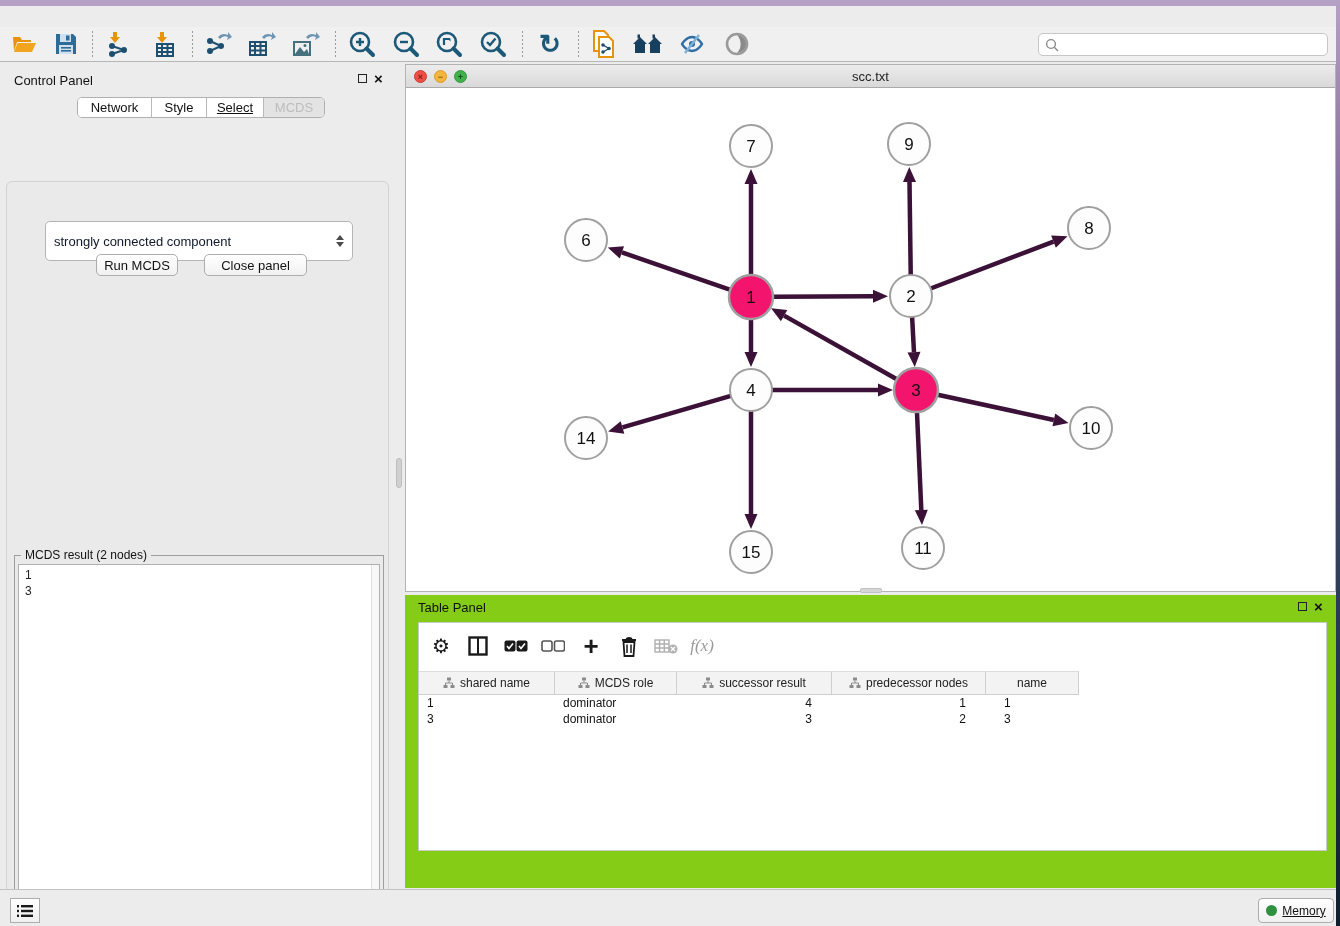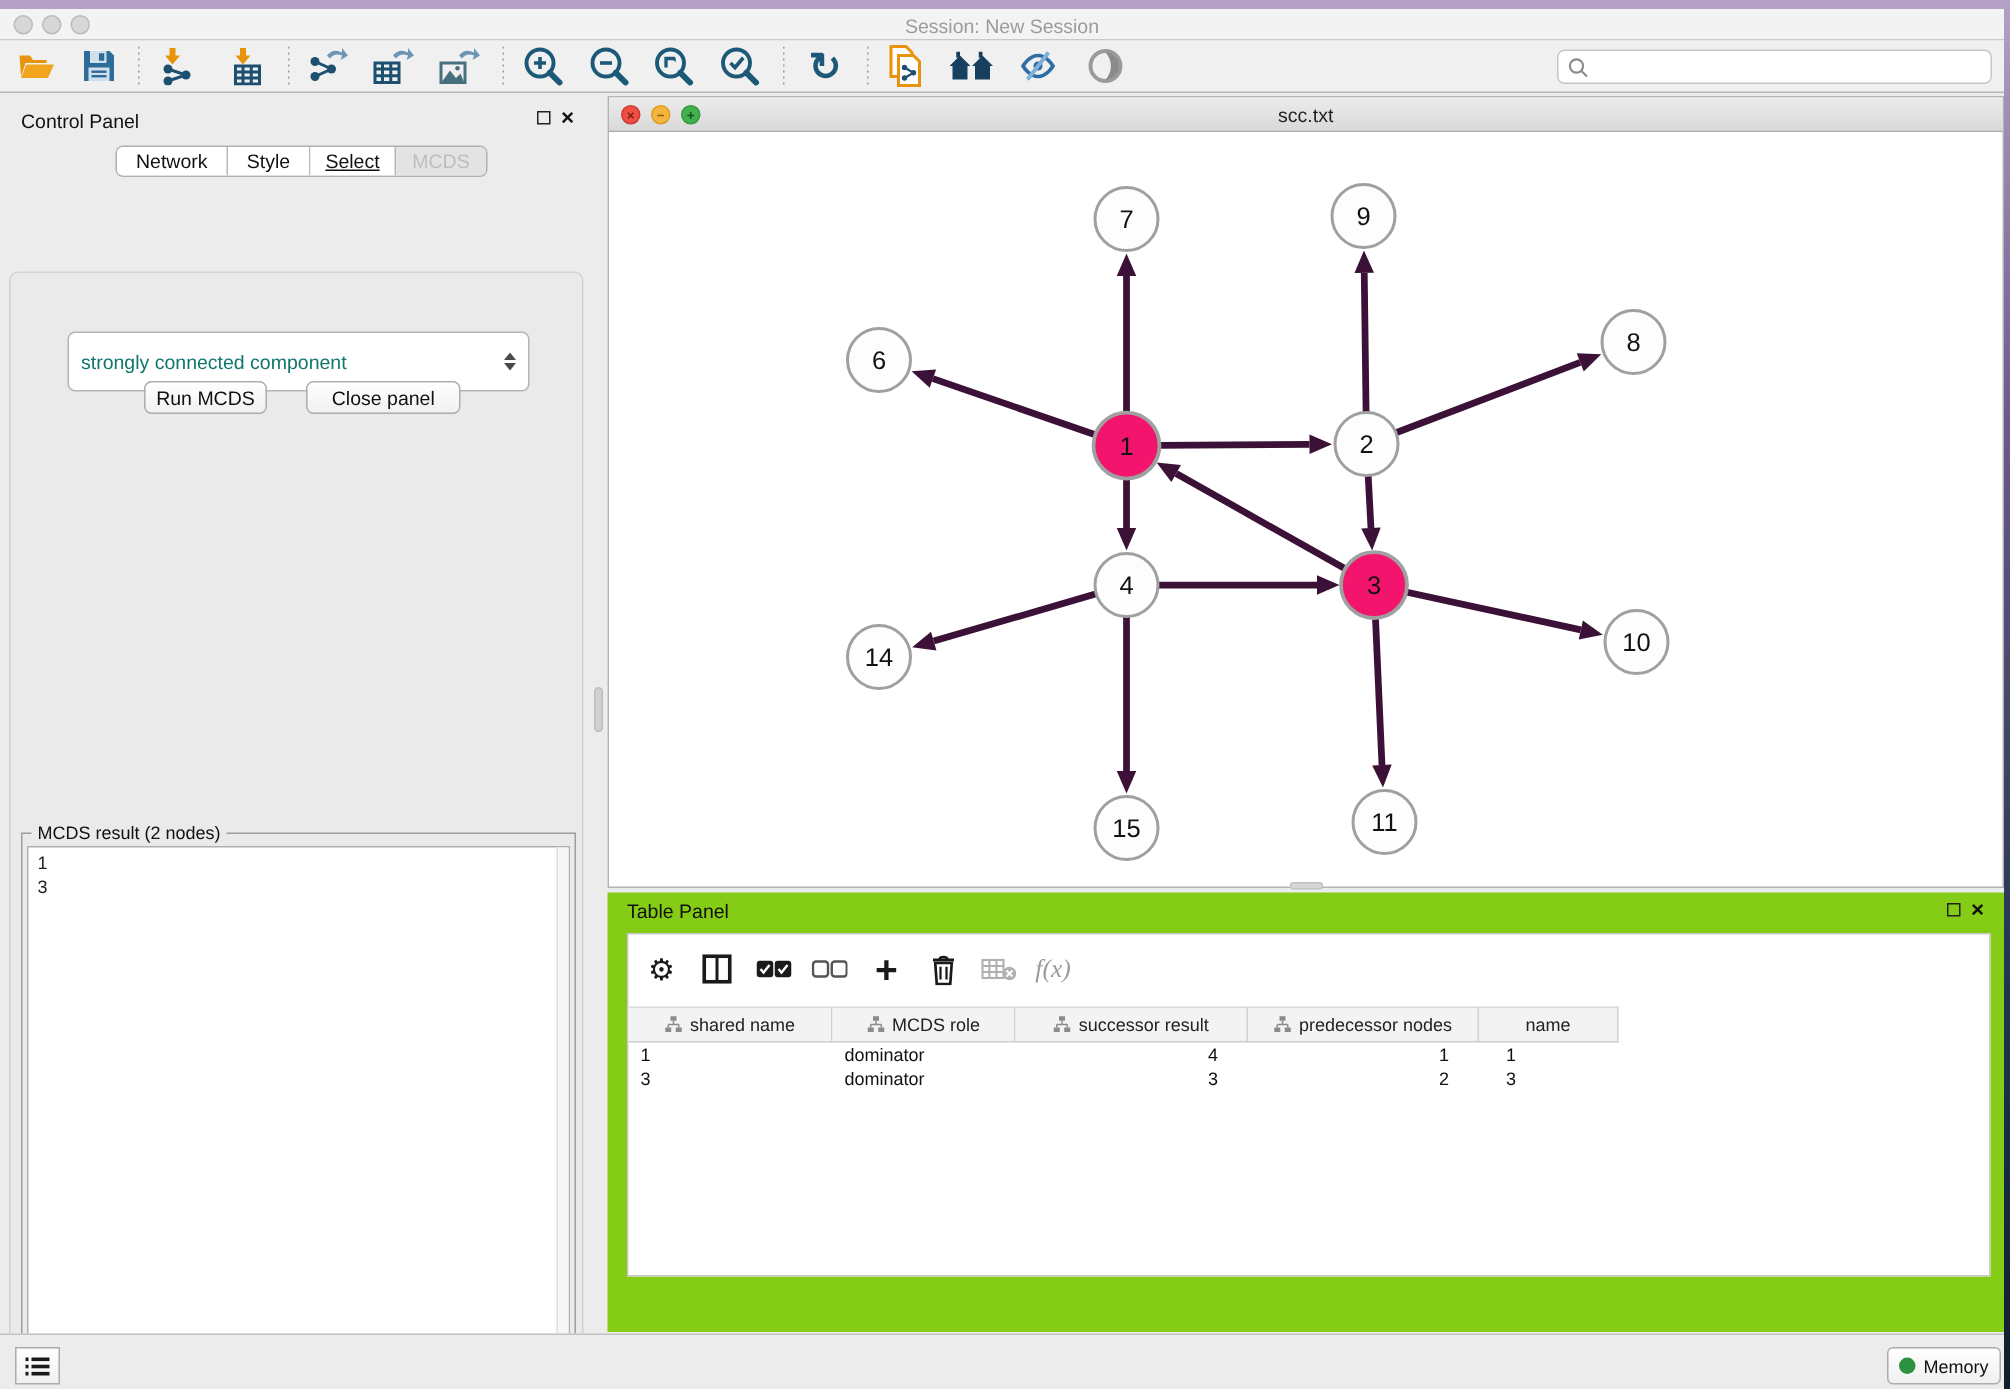--- a/index.html
+++ b/index.html
@@ -46,21 +46,21 @@
   .seg { display:flex; align-items:center; justify-content:center; font-size:13px;
     color:#111; background:#fff; border-right:1px solid #b9b9b9; cursor:default; }
   .seg:last-child { border-right:none; }
   .seg.selected { background:#e3e3e3; color:#bdbdbd; }
 
   #cp-pane { left:6px; top:119px; width:383px; height:760px; background:#eaeaea;
     border:1px solid #d2d2d2; border-radius:6px; }
   #opt-label { width:100%; text-align:center; top:18px; font-size:13px; color:#111; }
   #criterion-select { left:38px; top:39px; width:308px; height:40px; background:#fff;
     border:1px solid #b5b5b5; border-radius:5px; display:flex; align-items:center;
-    padding:0 8px; font-size:13px; color:#0f766e; }
+    padding:0 8px; font-size:13px; color:#0f172a; }
   .stepper { margin-left:auto; display:flex; flex-direction:column; gap:2px; }
   .tri-up { width:0; height:0; border-left:4px solid transparent;
     border-right:4px solid transparent; border-bottom:5px solid #4a4a4a; }
   .tri-dn { width:0; height:0; border-left:4px solid transparent;
     border-right:4px solid transparent; border-top:5px solid #4a4a4a; }
   .aq-btn { height:22px; background:linear-gradient(#ffffff,#f1f1f1);
     border:1px solid #adadad; border-radius:5px; font-size:13px; color:#111;
     display:flex; align-items:center; justify-content:center; cursor:default; }
 
   #result-group { left:7px; top:373px; width:370px; height:379px;
@@ -105,36 +105,30 @@
 
   
   #statusbar { left:0; top:889px; width:1336px; height:37px; background:#ececec;
     border-top:1px solid #c2c2c2; }
   #list-btn { left:10px; top:8px; width:30px; height:25px;
     background:linear-gradient(#fff,#f0f0f0); border:1px solid #adadad;
     display:flex; align-items:center; justify-content:center; }
   #memory-btn { left:1258px; top:8px; width:76px; height:25px;
     background:linear-gradient(#fff,#f0f0f0); border:1px solid #adadad;
     border-radius:4px; display:flex; align-items:center; justify-content:center;
-    gap:5px; font-size:12px; color:#111; }
+    gap:5px; font-size:12px; color:#111;text-decoration:underline; }
   #memory-dot { width:11px; height:11px; border-radius:50%; background:#2e9142; }
   .icon-svg { display:block; }
 </style>
 </head>
 <body>
 
 <div id="app">
   <div class="abs" id="desktop-top"></div>
 
-  <div class="abs" id="titlebar">
-    <div class="abs tl-dot tl-gray" style="left:9px"></div>
-    <div class="abs tl-dot tl-gray" style="left:28px"></div>
-    <div class="abs tl-dot tl-gray" style="left:47px"></div>
-    <div class="abs" id="window-title">Session: New Session</div>
-  </div>
 
   <div class="abs" id="toolbar">
     <div class="abs tb-icon" style="left:8px">
       <svg class="icon-svg" width="26" height="22" viewBox="0 0 26 22">
         <path d="M2 4 L9 4 L11 7 L20 7 L20 9 L6 9 L3 18 Z" fill="#e8930c"></path>
         <path d="M6.5 10 L25 10 L21 19 L3 19 Z" fill="#f2a41f"></path>
       </svg>
     </div>
     <div class="abs tb-icon" style="left:50px">
       <svg class="icon-svg" width="22" height="22" viewBox="0 0 22 22">

